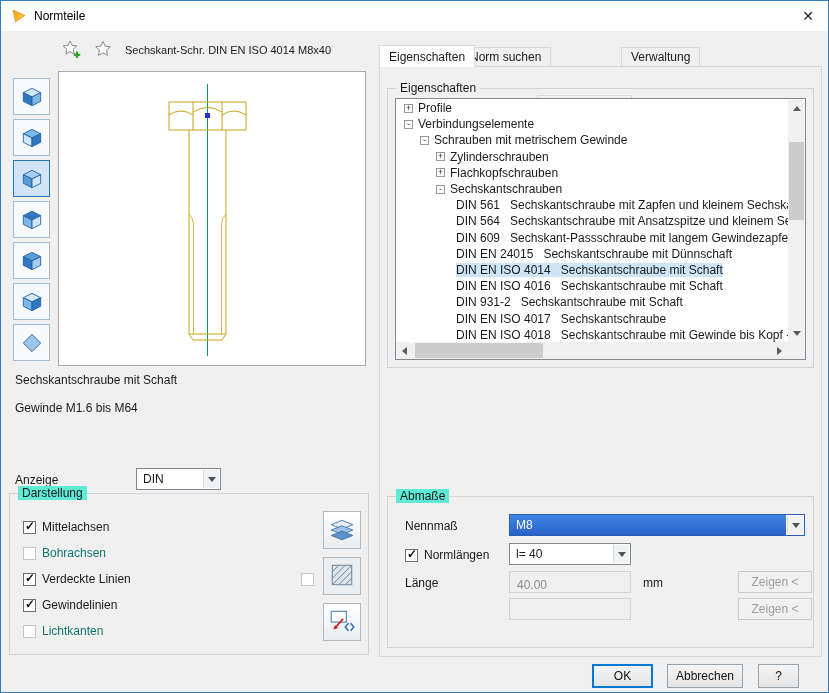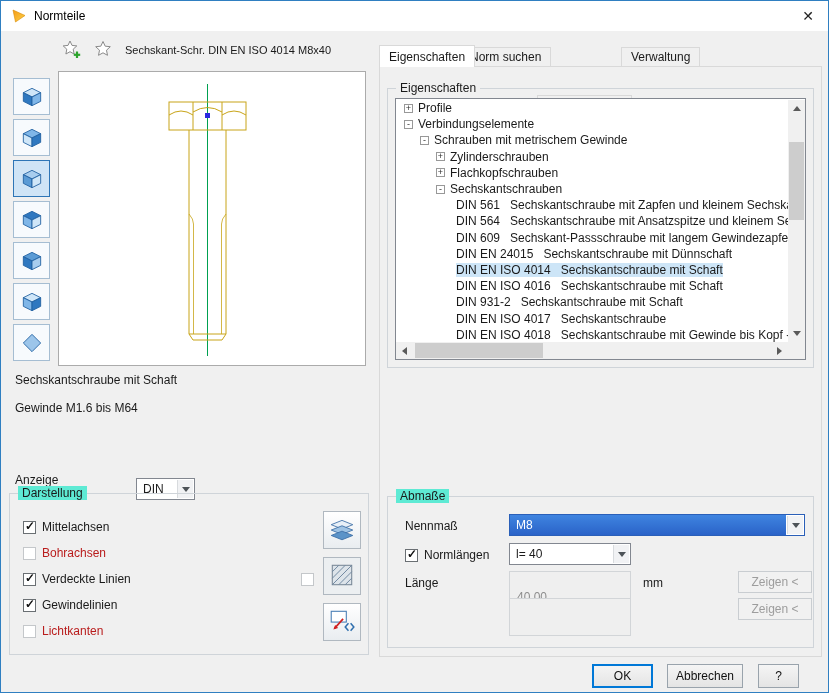--- a/index.html
+++ b/index.html
@@ -30,29 +30,29 @@
                   display:flex; align-items:center; justify-content:center; }
   .tri-down { width:0; height:0; border-left:4px solid transparent; border-right:4px solid transparent;
               border-top:5px solid #4d5358; }
   .combo.disabled { background:#efefef; border-color:#d2d5d8; }
   .combo.disabled .val { color:#9a9a9a; }
   .combo.disabled .arrow { background:#efefef; }
   .combo.disabled .tri-down { border-top-color:#aeb2b6; }
   .combo.blue { border-color:#2a5fb8; }
   .combo.blue .val { background:linear-gradient(#3f84e0,#2a63c8); color:#fff; }
 
-  .field { position:absolute; height:22px; background:#fff; border:1px solid #828790; padding:18px 7px; }
+  .field { position:absolute; height:22px; background:#fff; border:1px solid #828790; padding:6px 7px; }
   .field.disabled { background:#efefef; border-color:#d2d5d8; color:#8d8d8d; }
 
   .cb { width:13px; height:13px; background:#fff; border:1px solid #6a6f73; position:relative; flex:none; }
   .cb.checked::after { content:"✓"; position:absolute; left:1px; top:-3px; font-size:12px;
                        font-weight:bold; color:#101010; }
   .cb-row { position:absolute; display:flex; align-items:center; gap:6px; height:16px; }
   .cb-row.disabled .cb { border-color:#c4c7ca; }
-  .cb-row.disabled .cb-label { color:#b91c1c; }
+  .cb-row.disabled .cb-label { color:#0f766e; }
 
   .group { position:absolute; border:1px solid #cfd4d9; }
   .group-label { position:absolute; top:-8px; left:8px; background:#5eead4; padding:0 4px; font-size:12px; }
 
   
   .fav-btn { position:absolute; width:28px; height:25px; background:transparent; border:none;
              display:flex; align-items:center; justify-content:center; }
   .part-label { position:absolute; left:124px; top:43px; font-size:11px; }
 
   .view-btn { position:absolute; left:12px; width:37px; height:37px; background:#f7fafd;
@@ -228,21 +228,21 @@
         <path d="M167 142 Q162.5 147 162.5 152" stroke-width="0.8"></path>
       </g>
       <rect x="146" y="41" width="5" height="5" fill="#2a2ae0"></rect>
     </svg>
   </div>
 
   <div class="desc-1 static">Sechskantschraube mit Schaft</div>
   <div class="desc-2 static">Gewinde M1.6 bis M64</div>
 
   <div class="anzeige-label static">Anzeige</div>
-  <div class="combo" style="left:135px; top:477px; width:59px;">
+  <div class="combo" style="left:135px; top:467px; width:85px;">
     <span class="val">DIN</span>
     <span class="arrow">
         <span class="tri-down"></span>
       </span>
   </div>
 
   <div class="group" style="left:8px; top:492px; width:360px; height:162px;">
     <span class="group-label">Darstellung</span>
   </div>
   <div class="cb-row" style="left:22px; top:518px;">

